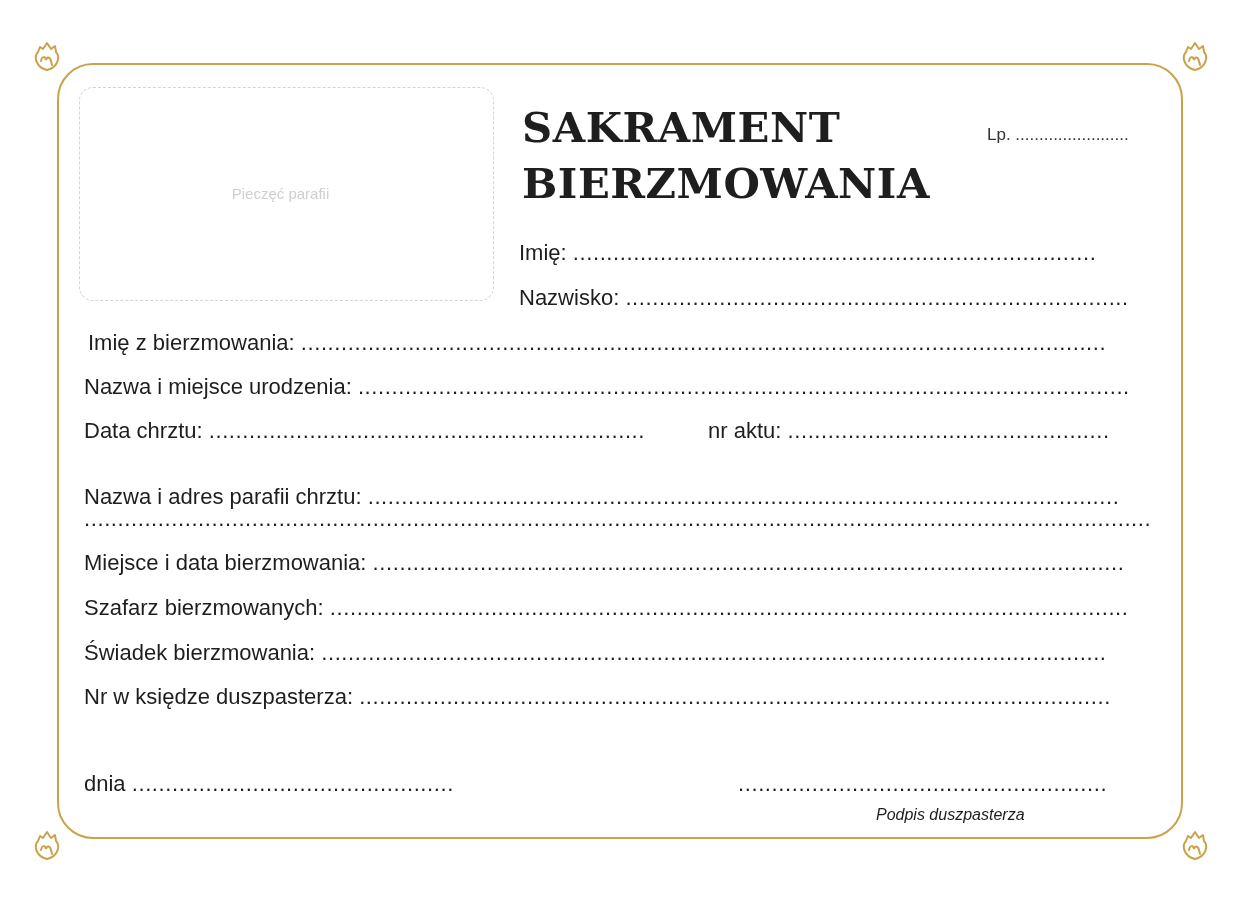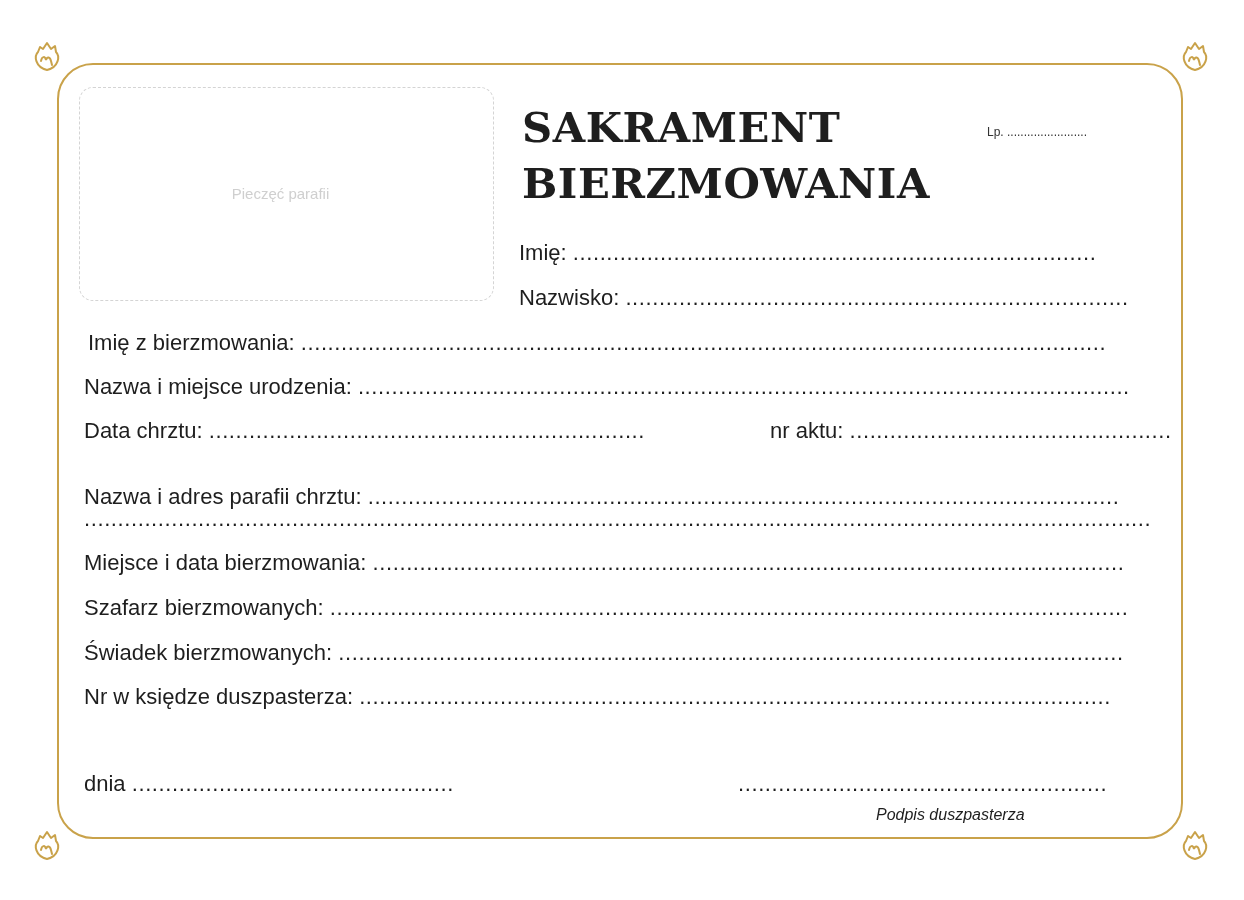--- a/index.html
+++ b/index.html
@@ -8,21 +8,21 @@
   .frame { position:absolute; left:57px; top:63px; width:1126px; height:776px;
            border:2px solid #c9a24a; border-radius:36px; box-sizing:border-box; }
   .corner { position:absolute; width:30px; height:34px; }
   .stamp { position:absolute; left:79px; top:87px; width:415px; height:214px;
            border:1.5px dashed #d4d4d4; border-radius:14px; box-sizing:border-box;
            display:flex; align-items:center; justify-content:center; }
   .stamp span { color:#cfcfcf; font-size:15px; margin-left:-12px; margin-top:-2px;text-align:center; }
   .title { position:absolute; left:522px; top:100px; font-family:"DejaVu Serif", serif;
            font-weight:bold; font-size:41px; line-height:56px; color:#1e1e1e;
            letter-spacing:0.5px; transform:scaleX(1.02); transform-origin:left; }
-  .lp { position:absolute; left:987px; top:125px; font-size:12px; color:#333; }
+  .lp { position:absolute; left:987px; top:125px; font-size:17px; color:#333; }
   .field { position:absolute; font-size:22px; white-space:nowrap; overflow:hidden; color:#1e1e1e; }
   .field .dots { letter-spacing:0.6px; }
   .sign-label { position:absolute; left:840px; top:806px; font-size:16px; font-style:italic; color:#1e1e1e;margin-left:36px; }
 </style>
 </head>
 <body>
 
 <div class="frame"></div>
 
 <svg class="corner" style="left:32px;top:40px" viewBox="0 0 30 34">
@@ -52,23 +52,23 @@
 </div>
 
 <div class="lp">Lp. ........................</div>
 
 <div class="field" style="left:519px;top:240px;width:640px"><span>Imię:</span> <span class="dots">..............................................................................</span></div>
 <div class="field" style="left:519px;top:285px;width:640px"><span>Nazwisko:</span> <span class="dots">...........................................................................</span></div>
 
 <div class="field" style="left:88px;top:330px;width:1072px"><span>Imię z bierzmowania:</span> <span class="dots">........................................................................................................................</span></div>
 <div class="field" style="left:84px;top:374px;width:1072px"><span>Nazwa i miejsce urodzenia:</span> <span class="dots">...................................................................................................................</span></div>
 <div class="field" style="left:84px;top:418px;width:640px"><span>Data chrztu:</span> <span class="dots">.................................................................</span></div>
-<div class="field" style="left:770px;top:418px;width:424px"><span>nr aktu:</span> <span class="dots">................................................</span></div>
+<div class="field" style="left:708px;top:418px;width:424px"><span>nr aktu:</span> <span class="dots">................................................</span></div>
 <div class="field" style="left:84px;top:484px;width:1072px"><span>Nazwa i adres parafii chrztu:</span> <span class="dots">................................................................................................................</span></div>
 <div class="field" style="left:84px;top:506px;width:1072px"><span class="dots">...............................................................................................................................................................</span></div>
 <div class="field" style="left:84px;top:550px;width:1072px"><span>Miejsce i data bierzmowania:</span> <span class="dots">................................................................................................................</span></div>
 <div class="field" style="left:84px;top:595px;width:1072px"><span>Szafarz bierzmowanych:</span> <span class="dots">.......................................................................................................................</span></div>
-<div class="field" style="left:84px;top:640px;width:1072px"><span>Świadek bierzmowanych:</span> <span class="dots">.....................................................................................................................</span></div>
+<div class="field" style="left:84px;top:640px;width:1072px"><span>Świadek bierzmowania:</span> <span class="dots">.....................................................................................................................</span></div>
 <div class="field" style="left:84px;top:684px;width:1072px"><span>Nr w księdze duszpasterza:</span> <span class="dots">................................................................................................................</span></div>
 
 <div class="field" style="left:84px;top:771px;width:390px"><span>dnia</span> <span class="dots">................................................</span></div>
 <div class="field" style="left:738px;top:771px;width:382px"><span class="dots">.......................................................</span></div>
 <div class="sign-label">Podpis duszpasterza</div>
 
 </body></html>

